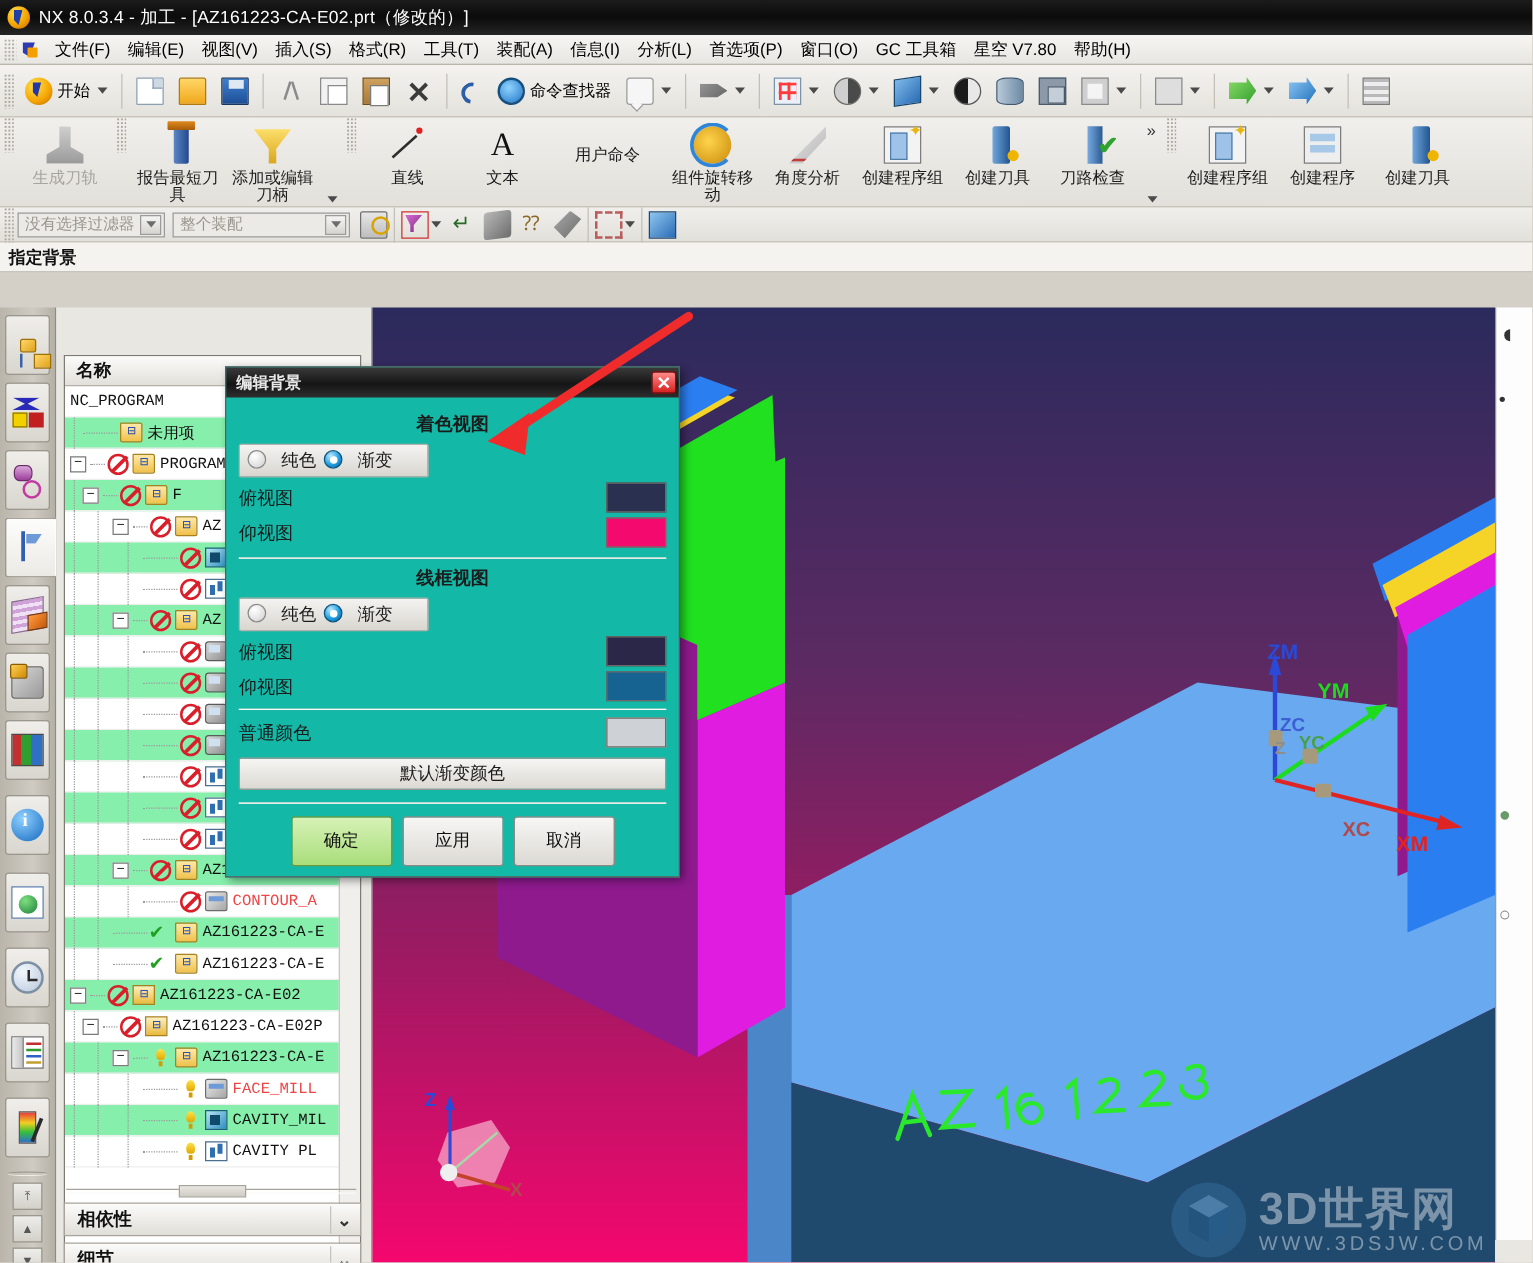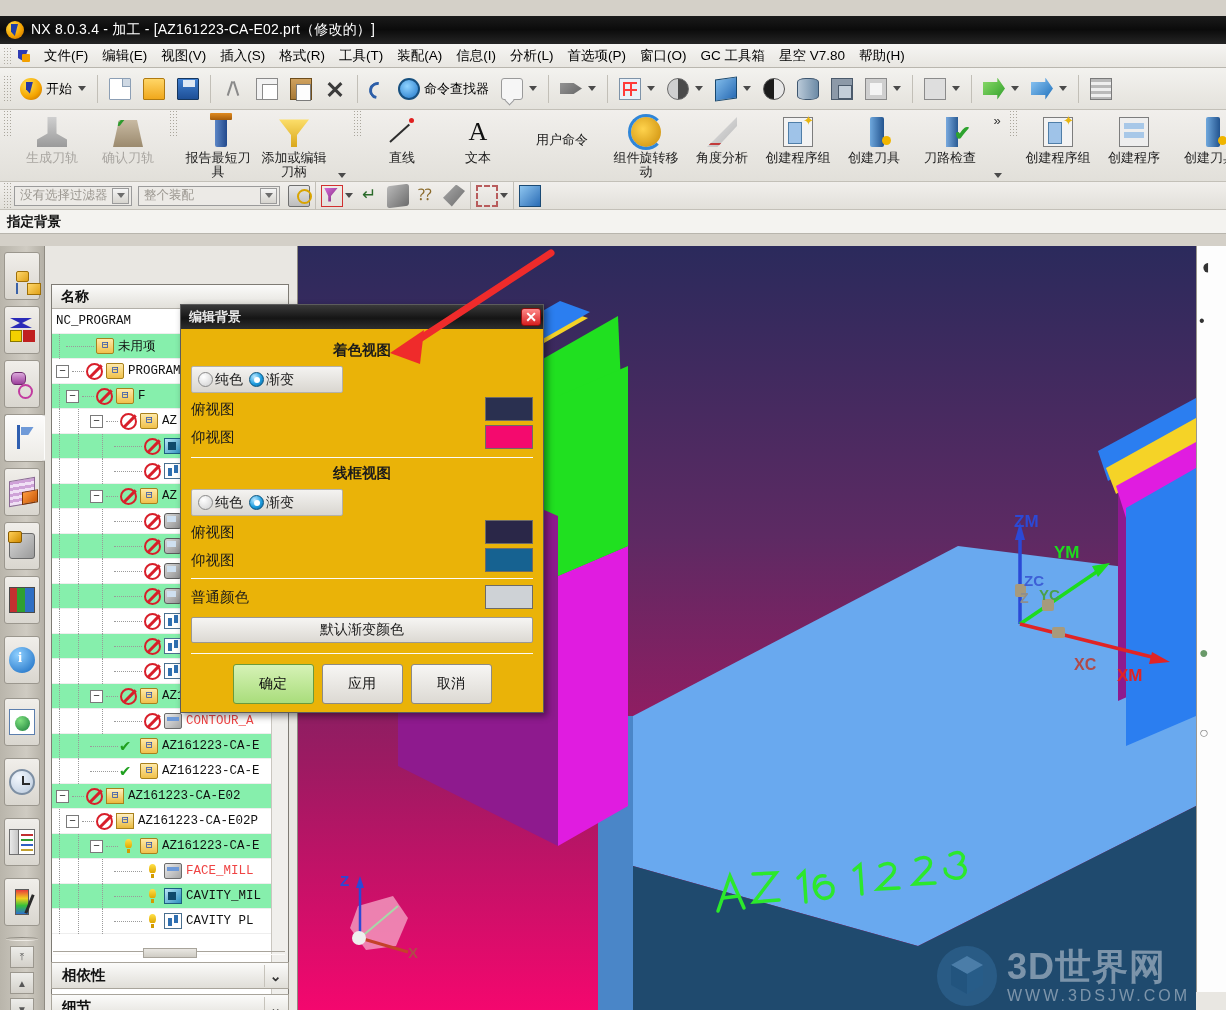--- a/index.html
+++ b/index.html
@@ -7,21 +7,21 @@
     width: 1226px; height: 1010px;
     font-family: "Liberation Sans", sans-serif;
     background: #d4d0c8; overflow: hidden; position: relative;
   }
 
   
   #titlebar {
     height: 28px; width: 100%;
     background: linear-gradient(180deg,#1b1b1b 0%,#0b0b0b 48%,#252525 100%);
     display: flex; align-items: center; padding-left: 6px;
-    color: #fff; font-size: 14px; position: relative; margin-top: 16px;
+    color: #fff; font-size: 14px; position: relative;
   }
   #titlebar .nxlogo {
     width: 18px; height: 18px; margin-right: 7px; flex: 0 0 auto;
     border-radius: 50%;
     background: radial-gradient(circle at 35% 30%,#ffe14d 0%,#f4a300 55%,#c06800 100%);
     position: relative;
   }
   #titlebar .nxlogo::after{
     content:""; position:absolute; left:5px; top:3px; width:7px; height:12px;
     background:#1f3fa8; clip-path: polygon(0 0,100% 0,55% 100%,0 65%);
@@ -342,42 +342,42 @@
 
   
   #rightpanel{
     position:absolute;left:1196px;top:0;width:30px;height:764px;
     background:#fdfdfd;border-left:1px solid #9b978e;overflow:hidden;
   }
   #rightpanel .rp{position:absolute;left:2px;font-size:16px;color:#333;}
 
   
   #dialog{
-    position:absolute;left:180px;top:304px;width:364px;
-    background:#eab308;border:1px solid #5c5c5c;
+    position:absolute;left:180px;top:293px;width:364px;
+    background:#14b8a6;border:1px solid #5c5c5c;
     box-shadow:3px 3px 7px rgba(0,0,0,.45);
     z-index:50;
   }
   #dlgtitle{
     height:24px;background:linear-gradient(180deg,#3a3a3a 0%,#151515 55%,#2e2e2e 100%);
     display:flex;align-items:center;padding:0 2px 0 8px;
     color:#e8e8e8;font-size:13px;font-weight:bold;
   }
   #dlgclose{
     margin-left:auto;width:20px;height:18px;
     background:linear-gradient(180deg,#ff8a8a,#d61f1f);border:1px solid #8d0d0d;border-radius:3px;
     color:#fff;font-size:14px;font-weight:bold;line-height:16px;text-align:center;
   }
   #dlgbody{padding:6px 10px 8px;}
   .dlg-sect{text-align:center;font-size:14.5px;font-weight:bold;color:#1b1b1b;margin:6px 0 6px;}
   .radiogrp{
     width:152px;height:27px;background:linear-gradient(180deg,#f4f3f1,#d9d6d0);
     border:1px solid #b4b1aa;border-radius:2px;display:flex;align-items:center;gap:6px;padding-left:6px;
   }
-  .radio{display:flex;align-items:center;gap:2px;font-size:14px;color:#1b1b1b;}
+  .radio{display:flex;gap:12px;font-size:14px;color:#1b1b1b;}
   .rdot{width:15px;height:15px;border-radius:50%;border:1px solid #8a8a8a;
     background:radial-gradient(circle at 35% 30%,#fff,#cfcfcf);flex:0 0 auto;}
   .rdot.on{background:radial-gradient(circle at 35% 30%,#bfe9ff 0%,#1f9ee0 55%,#0a5f96 100%);border-color:#0c5580;position:relative;}
   .rdot.on::after{content:"";position:absolute;left:4px;top:4px;width:6px;height:6px;border-radius:50%;background:#fff;}
   .swrow{display:flex;align-items:center;justify-content:space-between;margin-top:4px;}
   .swrow .lab{font-size:14.5px;color:#1b1b1b;}
   .sw{width:48px;height:24px;border:1px solid #6e6b66;}
   .dlg-hr{height:1px;background:#c2bfb8;border-bottom:1px solid #fbfaf8;margin:8px 0 0;}
   .dlg-btn{
     width:100%;height:26px;background:linear-gradient(180deg,#f6f5f3,#dcd9d3);
@@ -515,24 +515,20 @@
       <span class="ico i-stack"></span>
     </span>
 </div>
 
 <div id="tb2">
   <span class="tgrip"></span>
   <div class="bigbtn dim">
     <span class="bico b-tool1"></span>
     <span class="lbl">生成刀轨</span>
   </div>
-  <div class="bigbtn dim">
-    <span class="bico b-tool2"></span>
-    <span class="lbl">确认刀轨</span>
-  </div>
   <span class="tgrip"></span>
   <div class="bigbtn">
     <span class="bico b-drill"></span>
     <span class="lbl">报告最短刀具</span>
   </div>
   <div class="bigbtn">
     <span class="bico b-funnel"></span>
     <span class="lbl">添加或编辑刀柄</span>
   </div>
   <div class="ovf">

